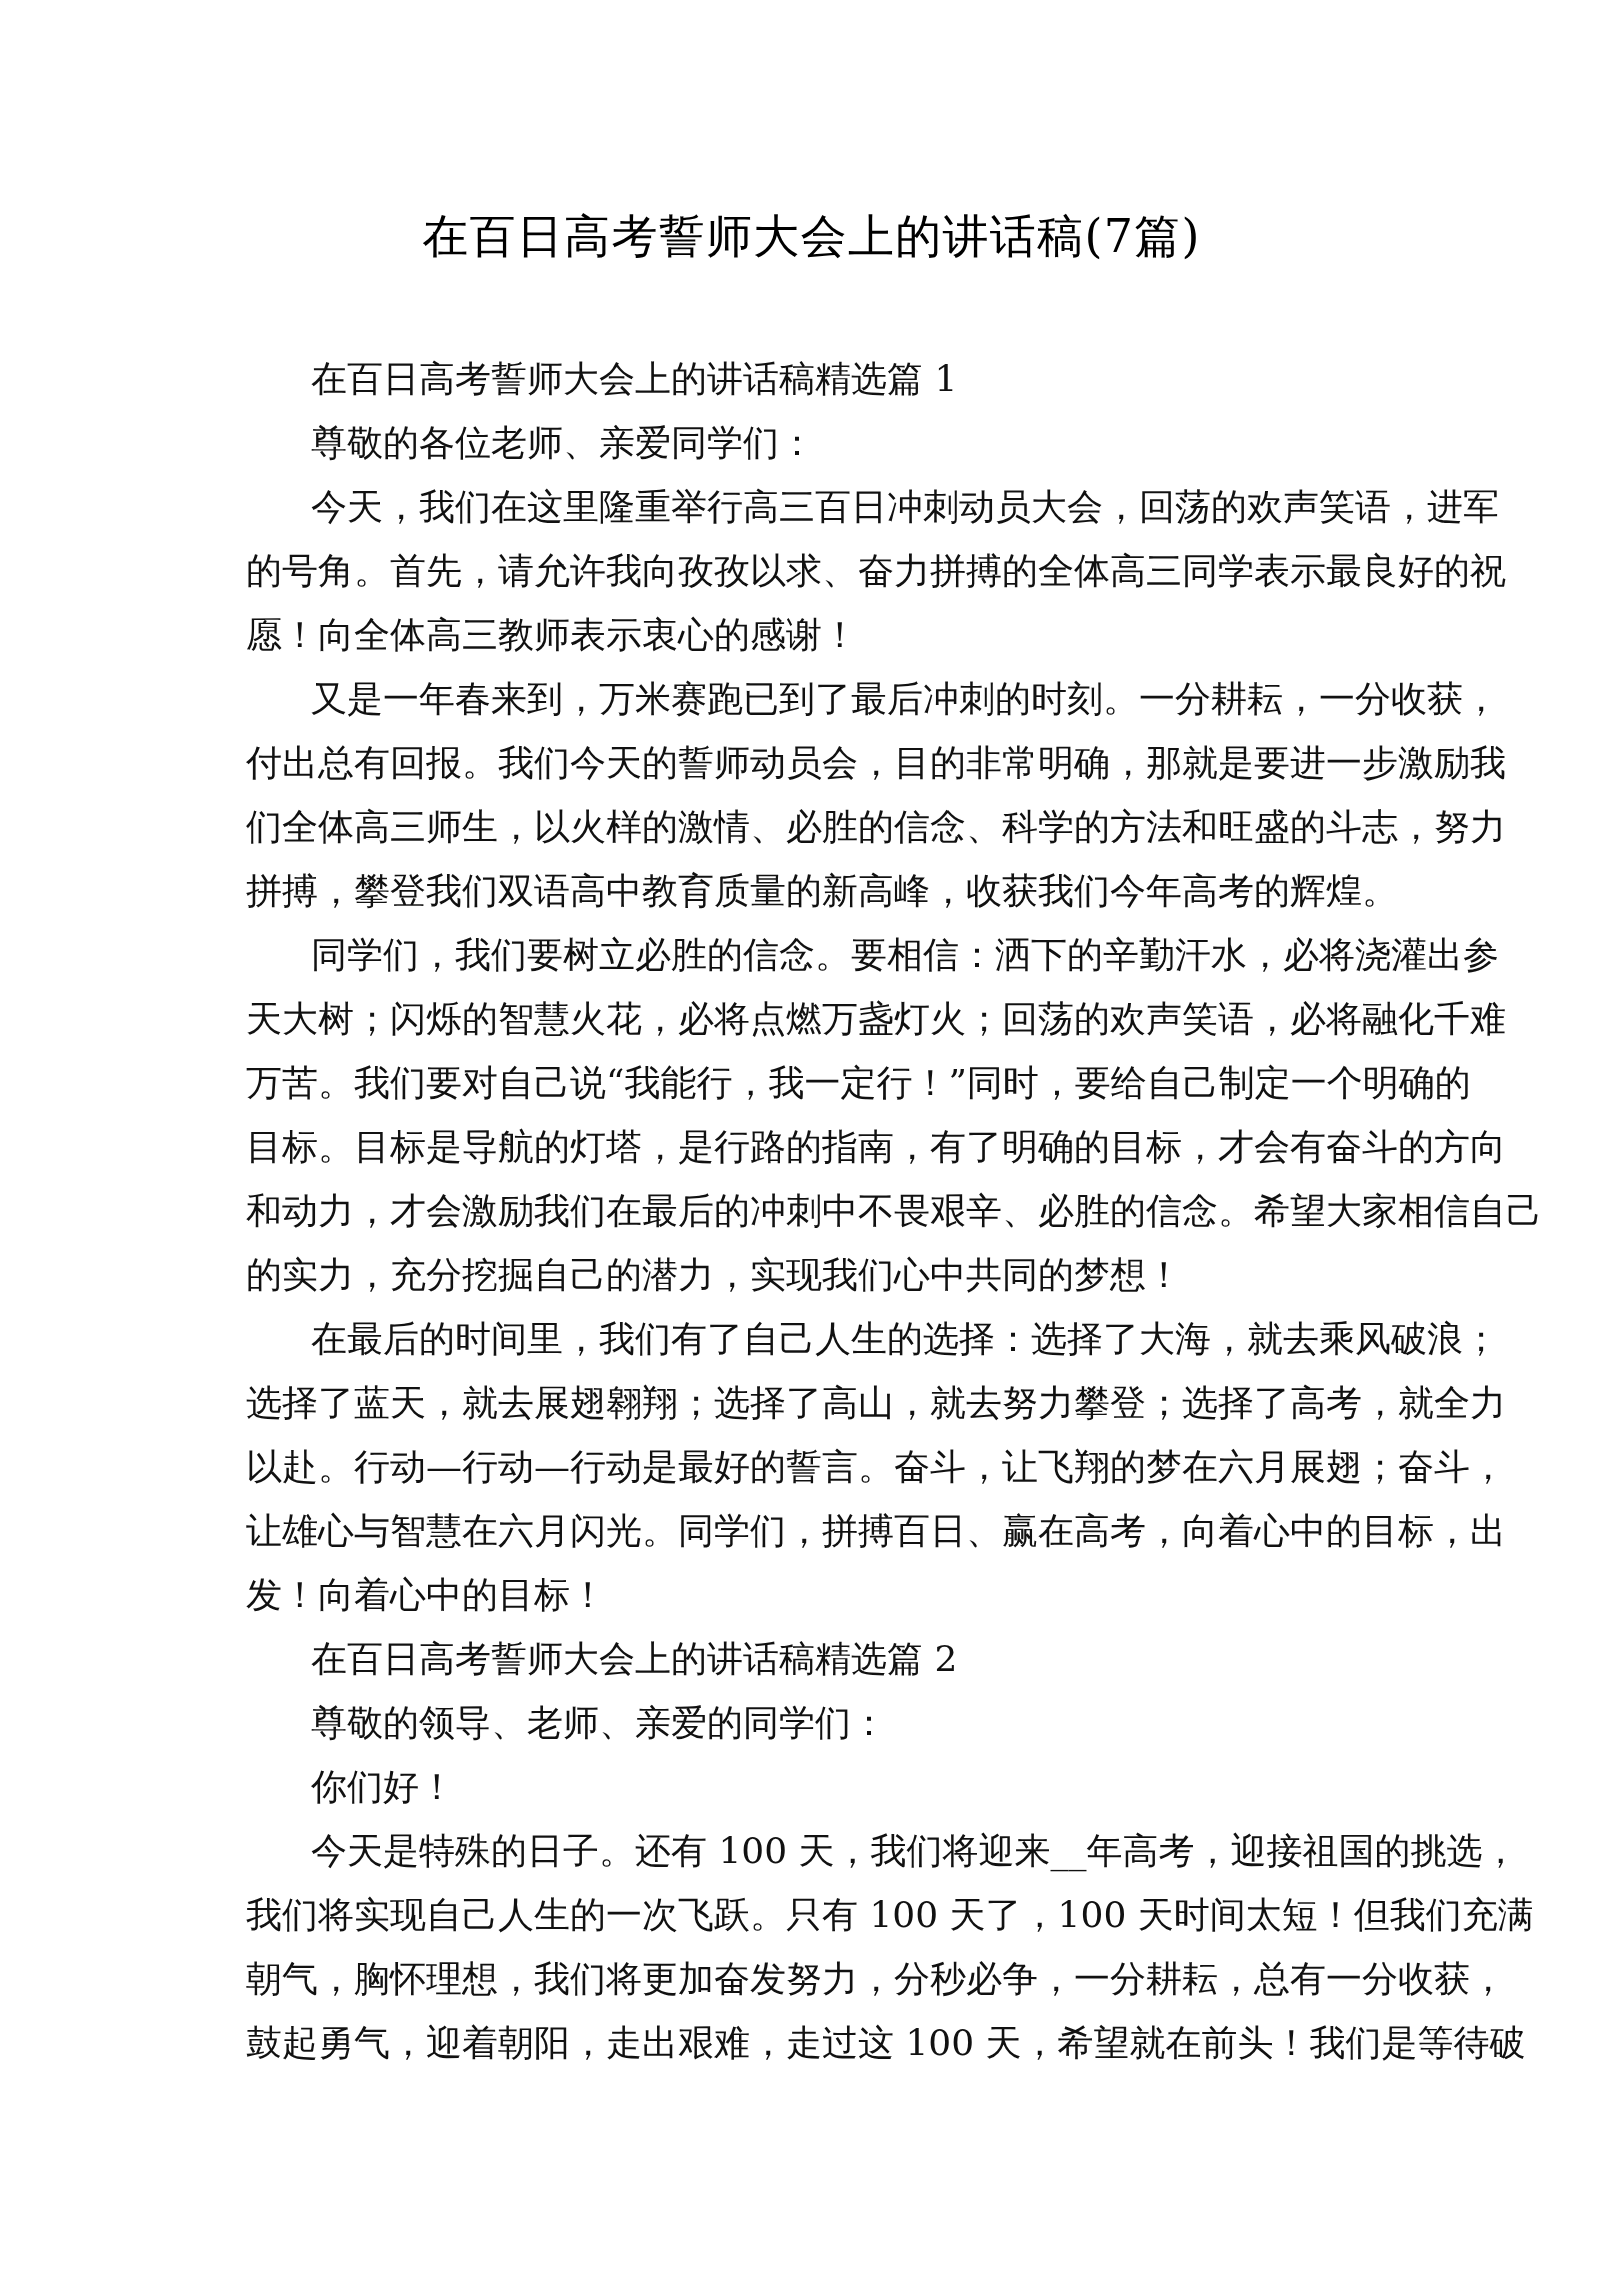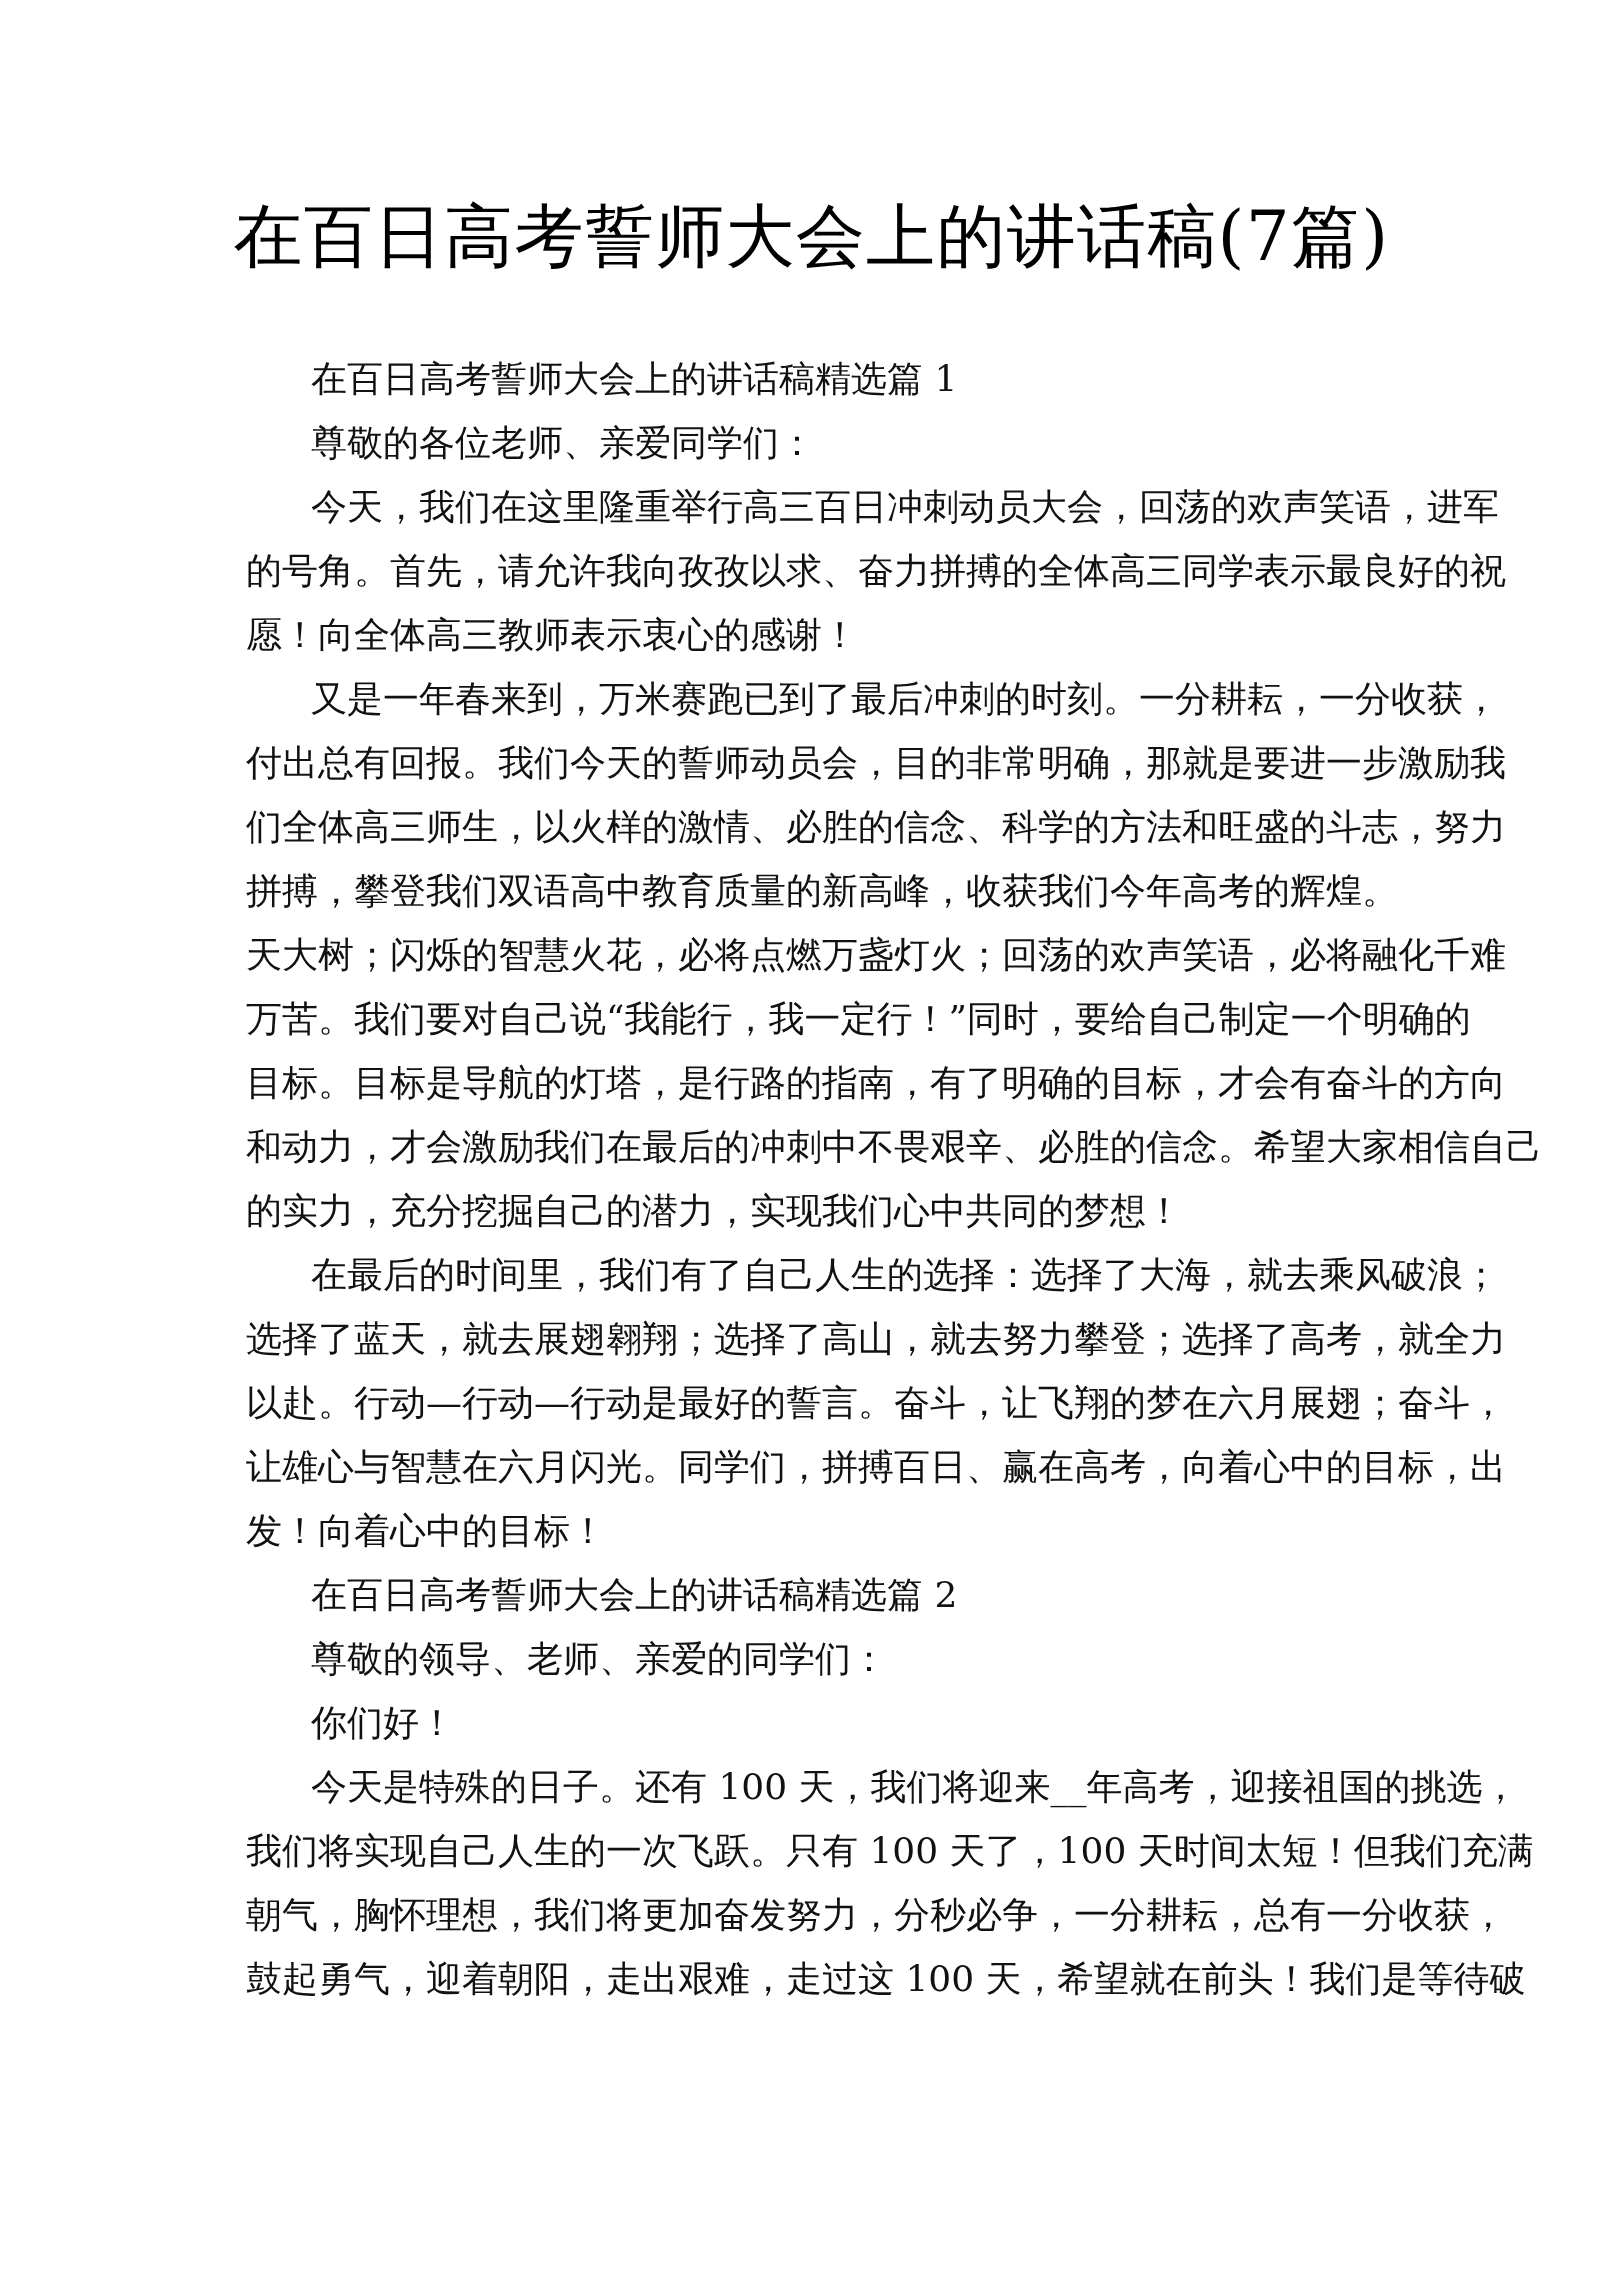--- a/index.html
+++ b/index.html
@@ -22,21 +22,21 @@
       width: 1623px;
       height: 2295px;
       background: #ffffff;
     }
     .doc-title {
       position: absolute;
       left: 0;
       width: 1623px;
       top: 190px;
       text-align: center;
-      font-size: 69px;
+      font-size: 46px;
       line-height: 92px;
       letter-spacing: 1.3px;
       color: #000000;
     }
     .body-text {
       position: absolute;
       left: 246px;
       top: 347px;
       width: 1132px;
     }
@@ -60,20 +60,21 @@
   <div class="body-text" id="body-text">
     <div class="line indent last">在百日高考誓师大会上的讲话稿精选篇 1</div>
     <div class="line indent last">尊敬的各位老师、亲爱同学们：</div>
     <div class="line indent">今天，我们在这里隆重举行高三百日冲刺动员大会，回荡的欢声笑语，进军</div>
     <div class="line">的号角。首先，请允许我向孜孜以求、奋力拼搏的全体高三同学表示最良好的祝</div>
     <div class="line last">愿！向全体高三教师表示衷心的感谢！</div>
     <div class="line indent">又是一年春来到，万米赛跑已到了最后冲刺的时刻。一分耕耘，一分收获，</div>
     <div class="line">付出总有回报。我们今天的誓师动员会，目的非常明确，那就是要进一步激励我</div>
     <div class="line">们全体高三师生，以火样的激情、必胜的信念、科学的方法和旺盛的斗志，努力</div>
     <div class="line last">拼搏，攀登我们双语高中教育质量的新高峰，收获我们今年高考的辉煌。</div>
+    <div class="line indent">同学们，我们要树立必胜的信念。要相信：洒下的辛勤汗水，必将浇灌出参</div>
     <div class="line">天大树；闪烁的智慧火花，必将点燃万盏灯火；回荡的欢声笑语，必将融化千难</div>
     <div class="line">万苦。我们要对自己说“我能行，我一定行！”同时，要给自己制定一个明确的</div>
     <div class="line">目标。目标是导航的灯塔，是行路的指南，有了明确的目标，才会有奋斗的方向</div>
     <div class="line">和动力，才会激励我们在最后的冲刺中不畏艰辛、必胜的信念。希望大家相信自己</div>
     <div class="line last">的实力，充分挖掘自己的潜力，实现我们心中共同的梦想！</div>
     <div class="line indent">在最后的时间里，我们有了自己人生的选择：选择了大海，就去乘风破浪；</div>
     <div class="line">选择了蓝天，就去展翅翱翔；选择了高山，就去努力攀登；选择了高考，就全力</div>
     <div class="line">以赴。行动—行动—行动是最好的誓言。奋斗，让飞翔的梦在六月展翅；奋斗，</div>
     <div class="line">让雄心与智慧在六月闪光。同学们，拼搏百日、赢在高考，向着心中的目标，出</div>
     <div class="line last">发！向着心中的目标！</div>

